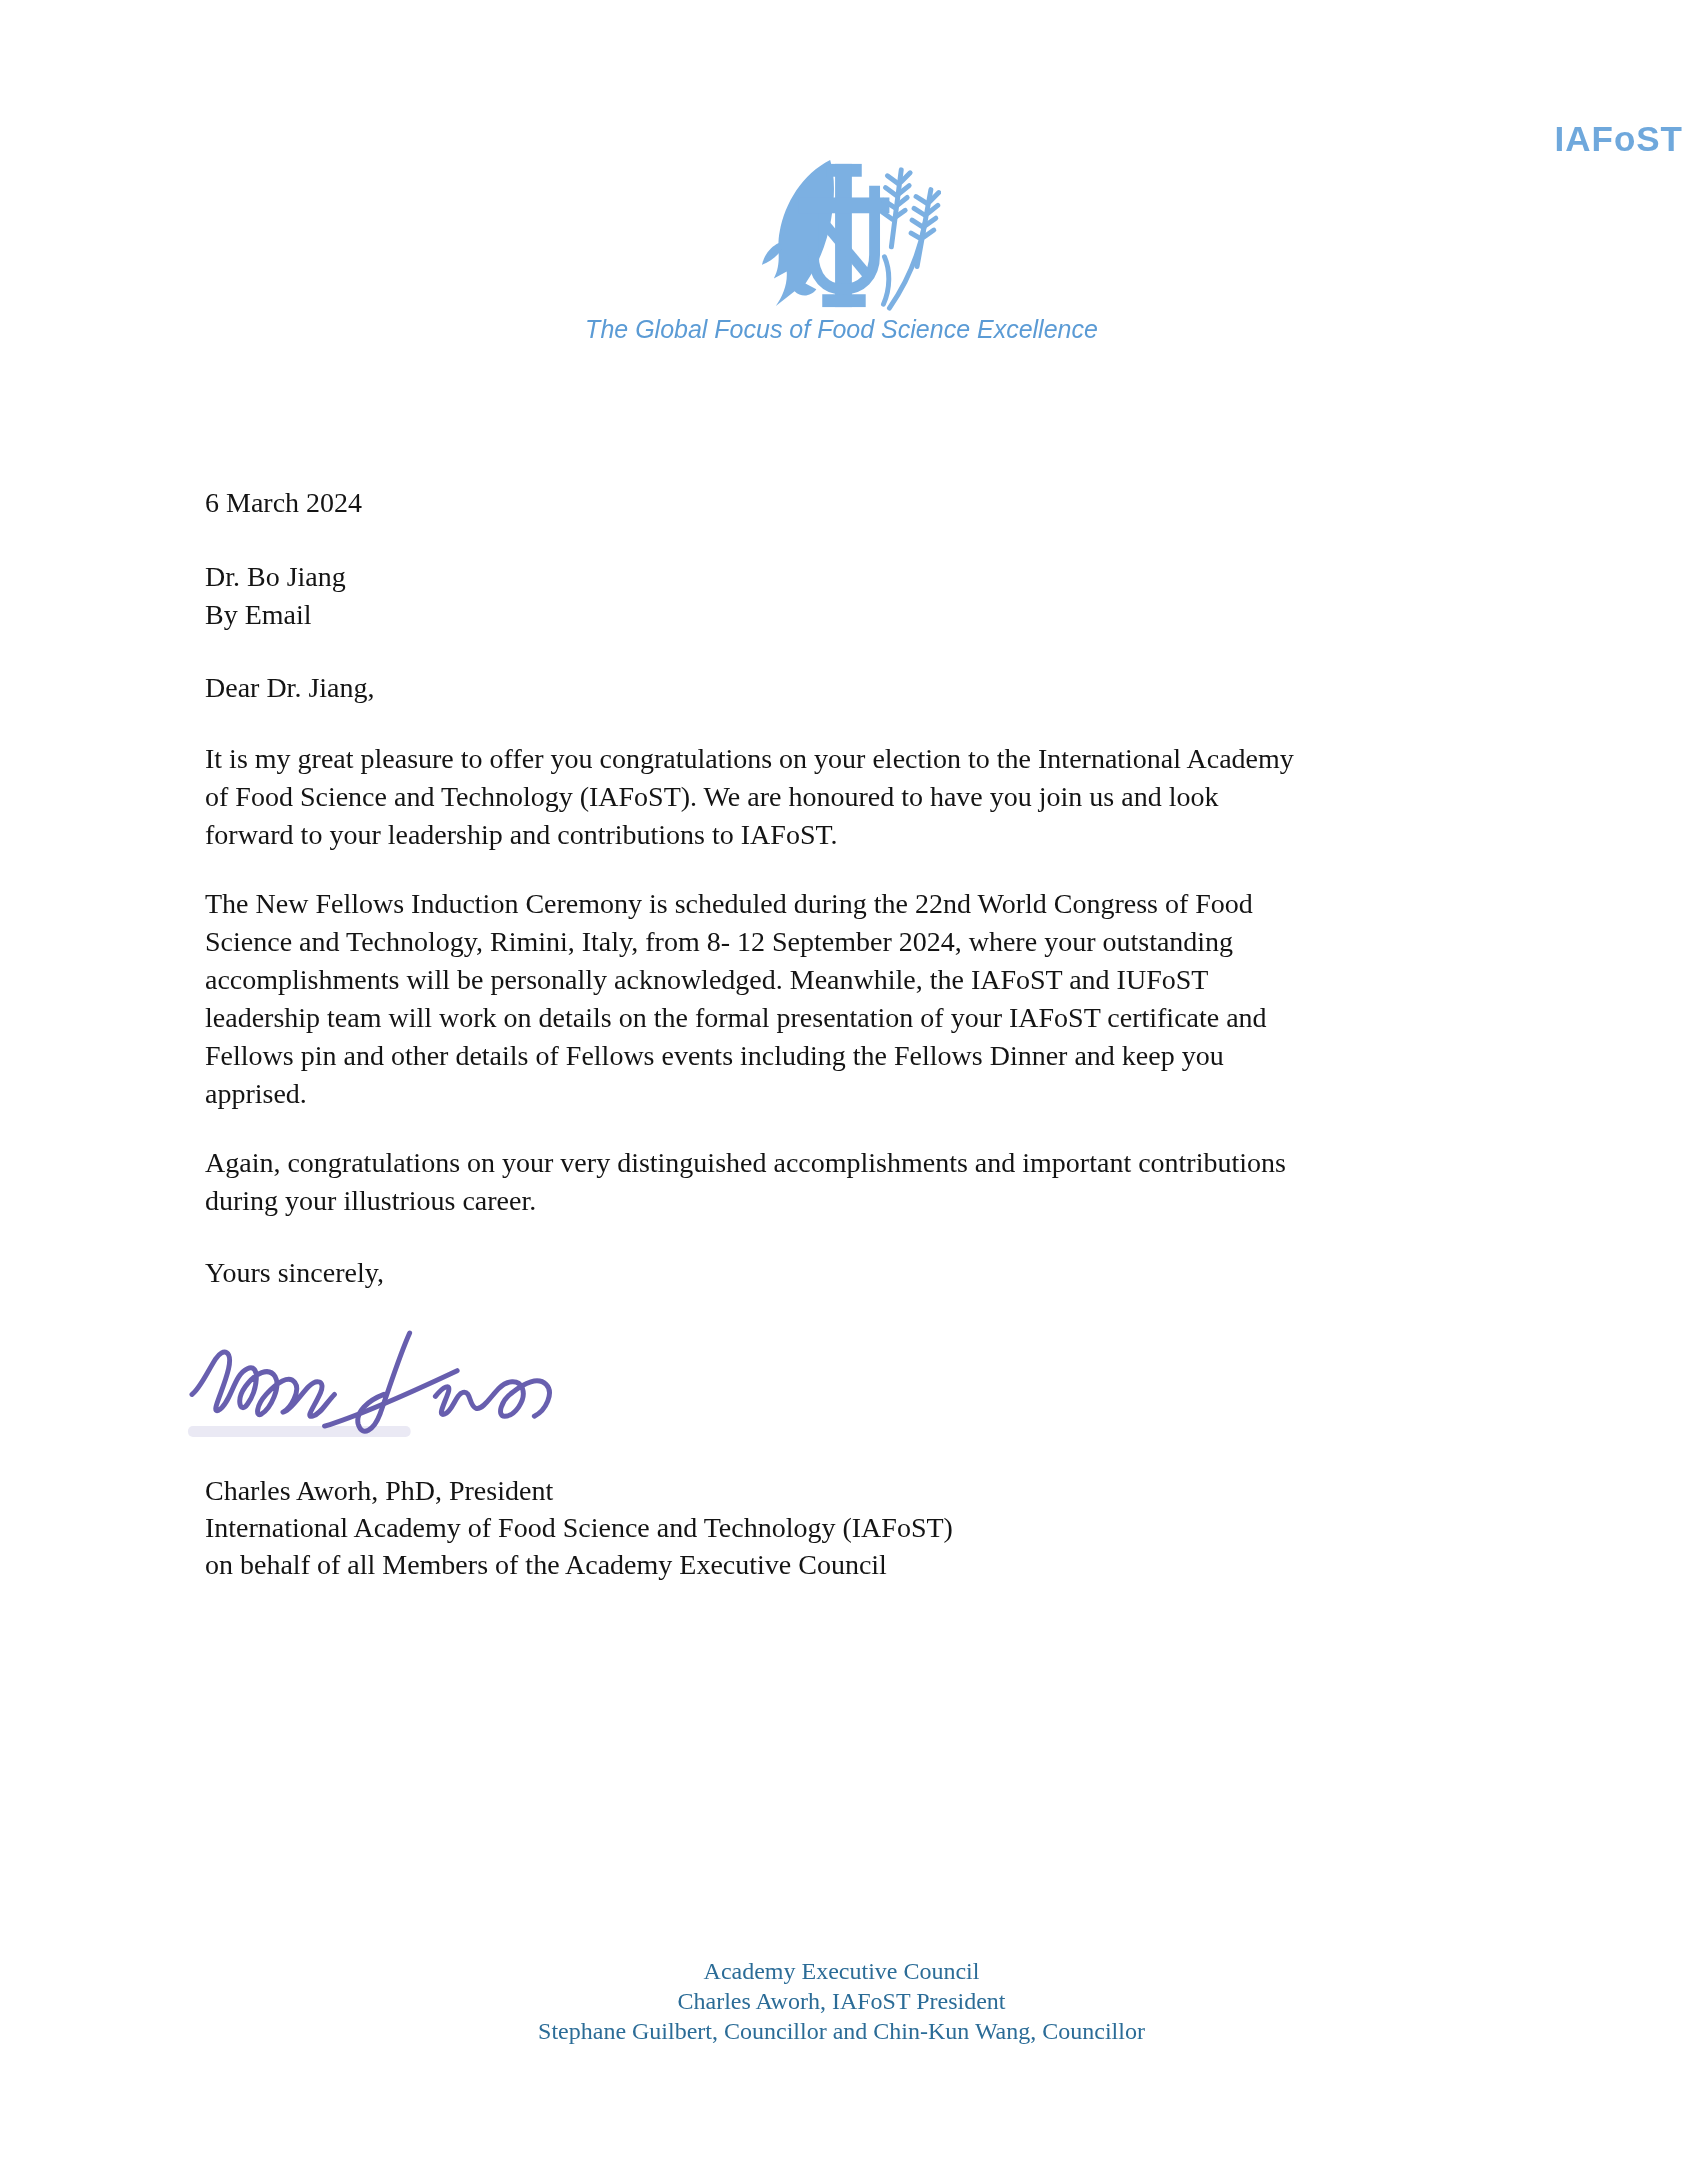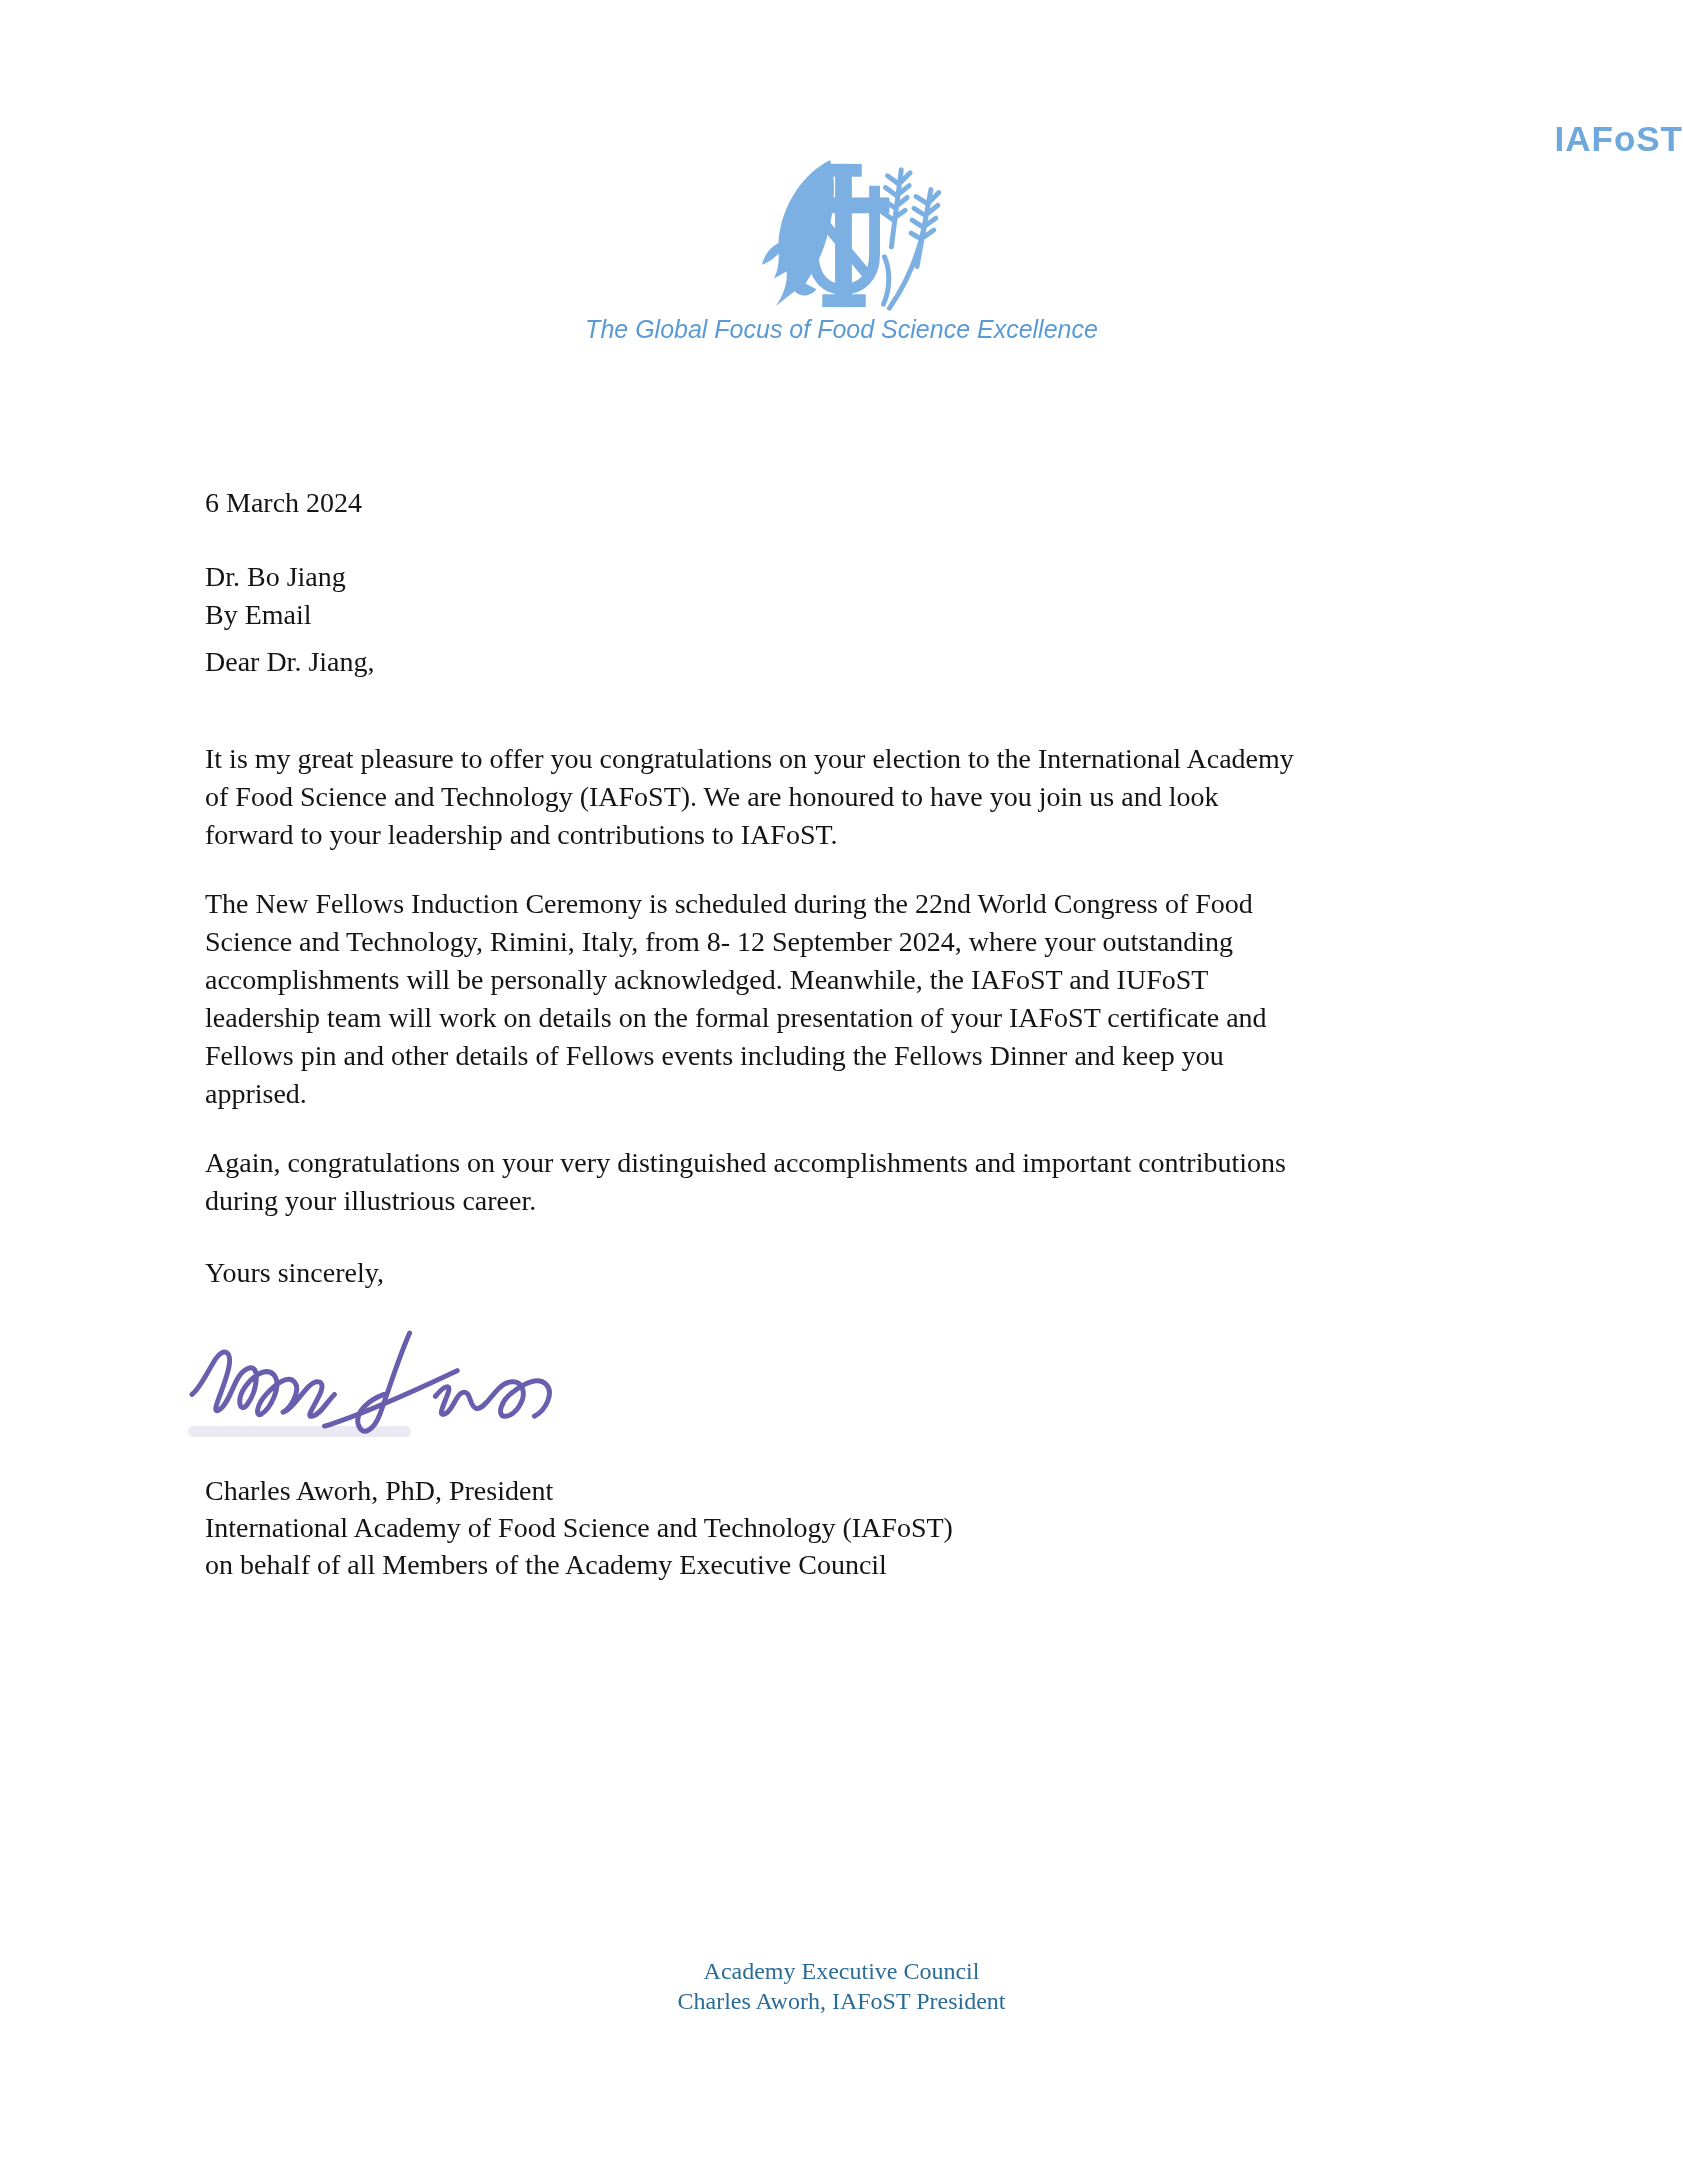--- a/index.html
+++ b/index.html
@@ -30,21 +30,21 @@
   }
   
   .body-text{
     position:absolute;left:201px;width:1307px;
     font-size:28px;line-height:38px;
     white-space:pre-line;
     margin:4px;
   }
   .date{top:480px;}
   .recipient{top:554px;}
-  .salutation{top:639px;}
+  .salutation{top:665px;}
   .p1{top:736px;}
   .p2{top:881px;}
   .p3{top:1140px;}
   .closing{top:1250px;}
   .signature-svg{position:absolute;left:186px;top:1325px;width:381px;height:121px;}
   .sigblock{top:1468px;line-height:37px;}
   
   .footer{
     position:absolute;top:1956px;left:0;width:100%;
     text-align:center;
@@ -136,16 +136,17 @@
     </svg>
 
     <div class="body-text sigblock">Charles Aworh, PhD, President
 International Academy of Food Science and Technology (IAFoST)
 on behalf of all Members of the Academy Executive Council</div>
   </main>
 
   <footer class="footer">
     <div>Academy Executive Council</div>
     <div>Charles Aworh, IAFoST President</div>
+    <div>Stephane Guilbert, Councillor and Chin-Kun Wang, Councillor</div>
   </footer>
 
 </div>
 
 
 </body></html>

